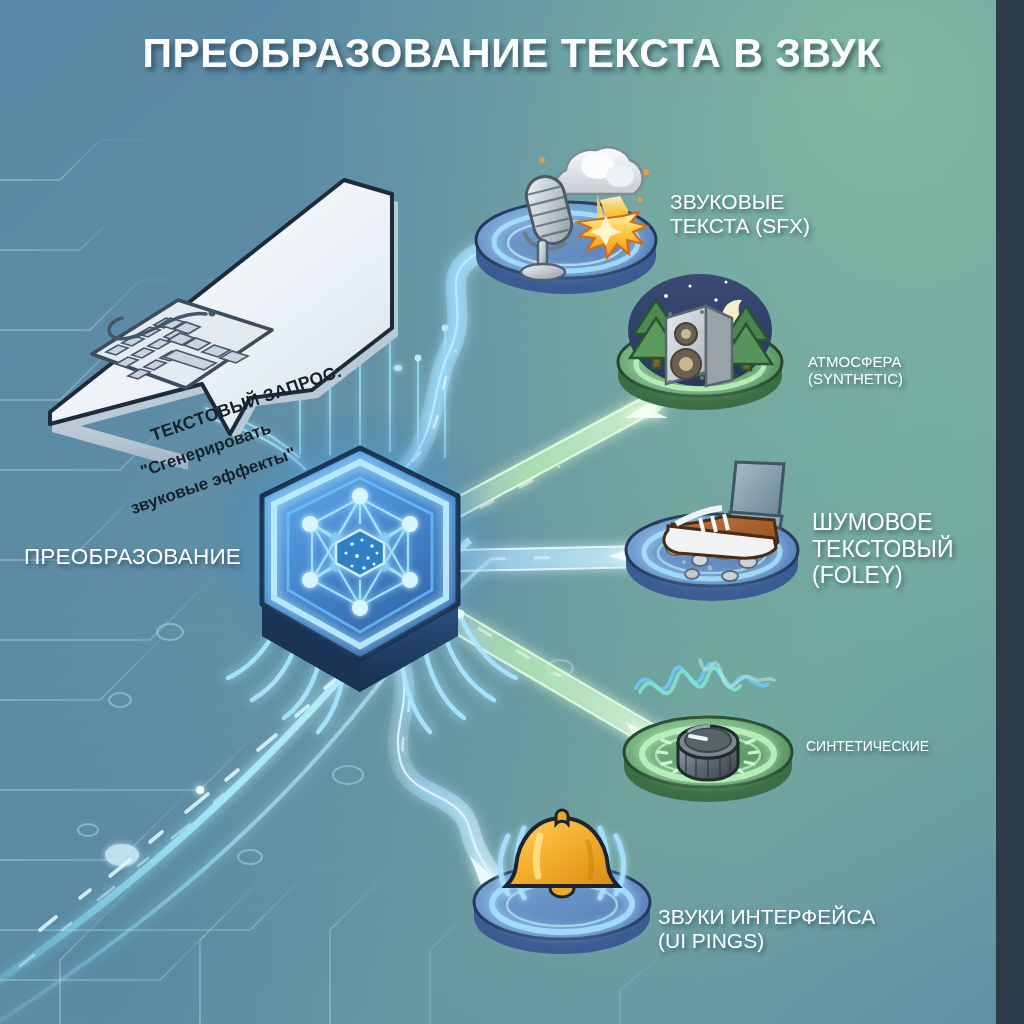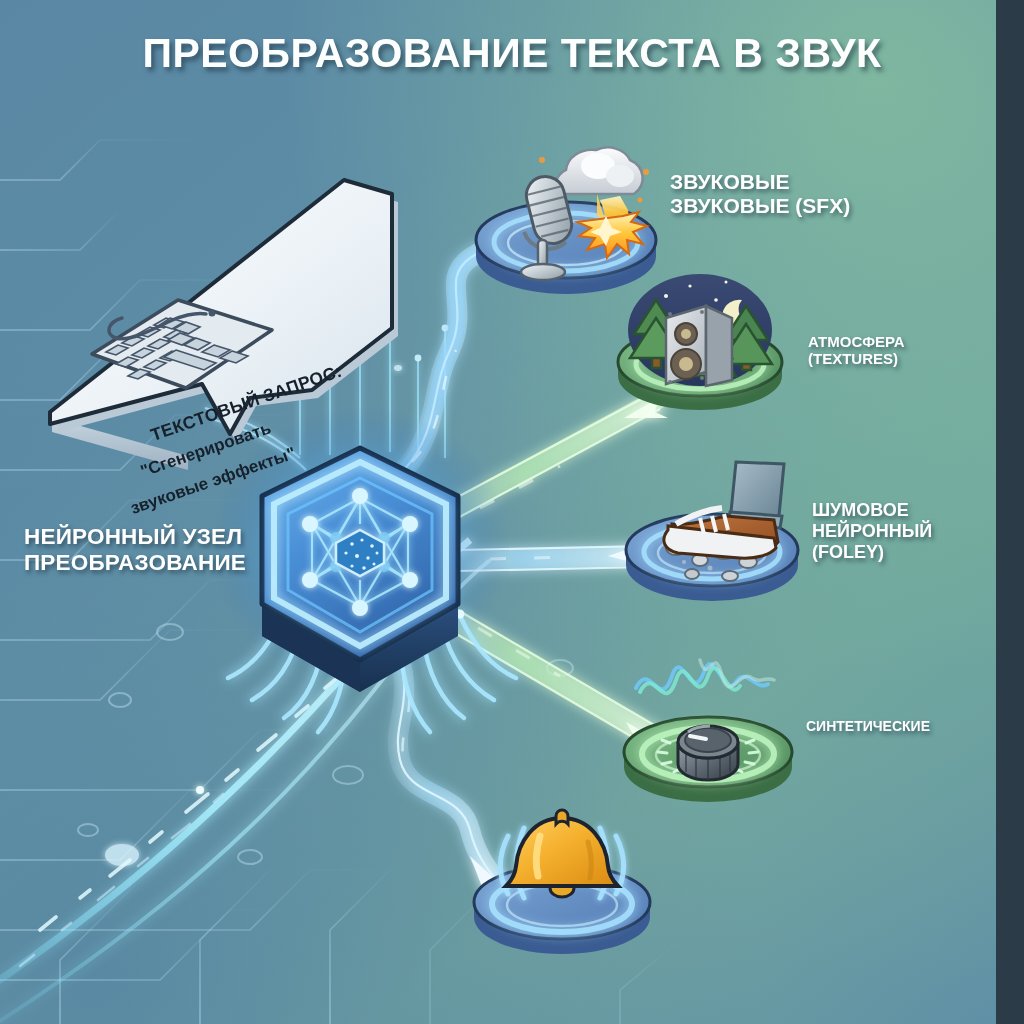--- a/index.html
+++ b/index.html
@@ -32,29 +32,30 @@
     position:absolute;color:#16212c;font-weight:bold;
     font-family:"Liberation Sans",sans-serif;white-space:nowrap;
     transform:rotate(-19deg);transform-origin:left top;
   }
   #bq-line1{left:108px;top:248px;font-size:17.5px;letter-spacing:.3px;}
   #bq-line2{left:98px;top:285px;font-size:17px;font-weight:600;}
   #bq-line3{left:88px;top:322px;font-size:17px;font-weight:600;}
 
   
   .label{
-    position:absolute;color:#ffffff;font-weight:bold;
+    position:absolute;color:#ffffff;font-weight:normal;
     font-family:"Liberation Sans",sans-serif;line-height:1.16;
     text-shadow:2px 3px 4px rgba(18,38,52,.55);
+    margin-top:20px;
   }
   .label .sub{display:block;}
   #lbl-node{left:24px;top:524px;font-size:22.5px;letter-spacing:.2px;}
   #lbl-sfx{left:670px;top:170px;font-size:21px;}
   #lbl-amb{left:808px;top:333px;font-size:15px;}
-  #lbl-foley{left:812px;top:500px;font-size:18px;}
+  #lbl-foley{left:812px;top:489px;font-size:23px;}
   #lbl-synth{left:806px;top:718px;font-size:14px;}
   #lbl-ui{left:658px;top:885px;font-size:21px;}
 
   
   .scene{position:absolute;inset:0;width:1024px;height:1024px;}
 </style>
 </head>
 <body>
 
 <div id="stage">
@@ -635,38 +636,41 @@
 
   <div id="title">ПРЕОБРАЗОВАНИЕ ТЕКСТА В ЗВУК</div>
 
   <div id="bubble-wrap">
     <div class="bubble-text" id="bq-line1">ТЕКСТОВЫЙ ЗАПРОС:</div>
     <div class="bubble-text" id="bq-line2">"Сгенерировать</div>
     <div class="bubble-text" id="bq-line3">звуковые эффекты"</div>
   </div>
 
   <div class="label" id="lbl-node">
-    <span class="sub">НЕЙРОННЫЙ УЗЕЛ</span>
     <span class="sub">ПРЕОБРАЗОВАНИЕ</span>
   </div>
 
   <div class="label" id="lbl-sfx">
     <span class="sub">ЗВУКОВЫЕ</span>
-    <span class="sub">ЗВУКОВЫЕ (SFX)</span>
+    <span class="sub">ТЕКСТА (SFX)</span>
   </div>
 
   <div class="label" id="lbl-amb">
     <span class="sub">АТМОСФЕРА</span>
-    <span class="sub">(TEXTURES)</span>
+    <span class="sub">(SYNTHETIC)</span>
   </div>
 
   <div class="label" id="lbl-foley">
     <span class="sub">ШУМОВОЕ</span>
-    <span class="sub">НЕЙРОННЫЙ</span>
+    <span class="sub">ТЕКСТОВЫЙ</span>
     <span class="sub">(FOLEY)</span>
   </div>
 
   <div class="label" id="lbl-synth">
     <span class="sub">СИНТЕТИЧЕСКИЕ</span>
   </div>
 
+  <div class="label" id="lbl-ui">
+    <span class="sub">ЗВУКИ ИНТЕРФЕЙСА</span>
+    <span class="sub">(UI PINGS)</span>
+  </div>
 
 </div>
 
 </body></html>

